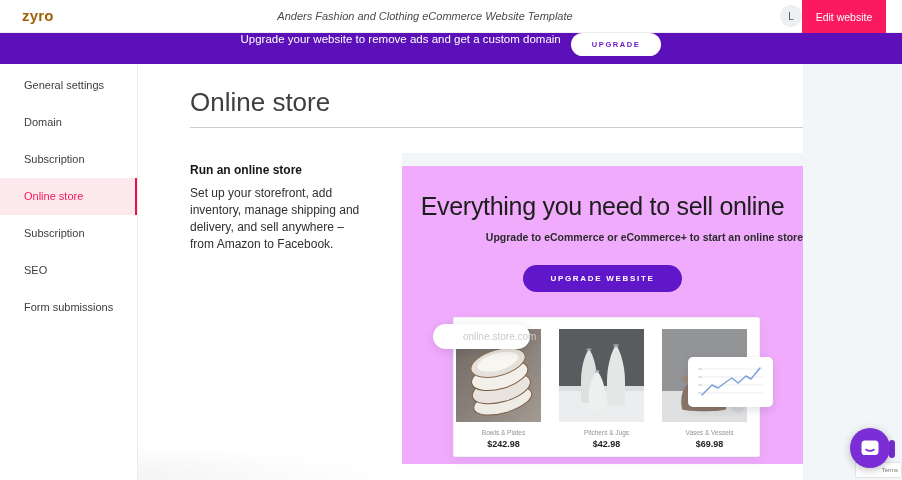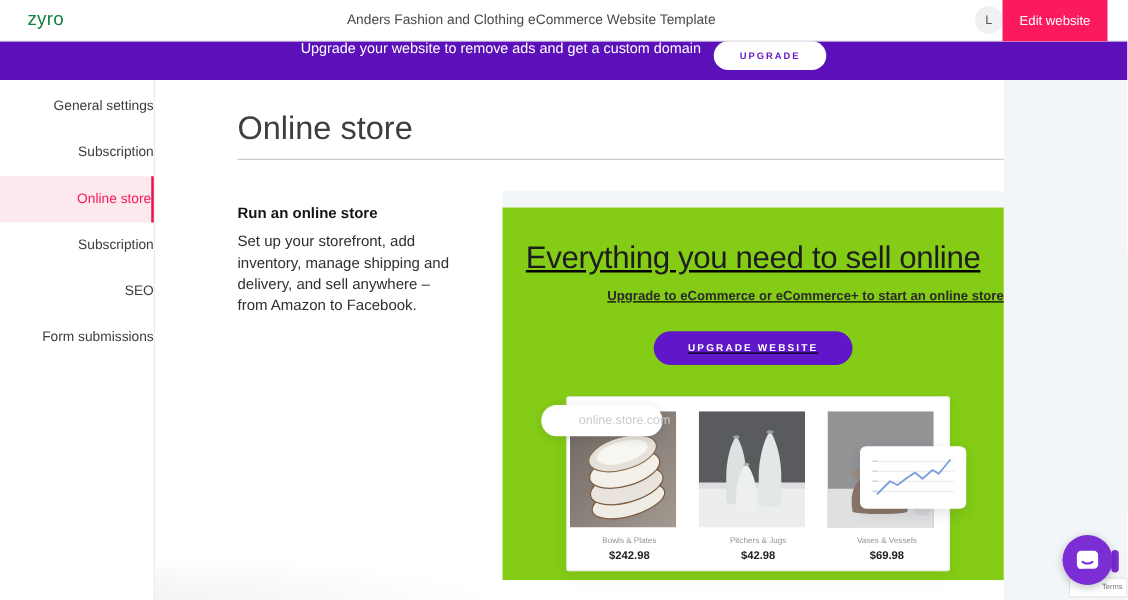--- a/index.html
+++ b/index.html
@@ -1,48 +1,48 @@
 <!DOCTYPE html>
 <html><head>
 <meta charset="utf-8">
 <style>
   * { margin:0; padding:0; box-sizing:border-box; }
   html,body { width:902px; height:480px; overflow:hidden; }
   body { position:relative; font-family:"Liberation Sans", sans-serif; background:#fff; }
 
   
   .header { position:absolute; top:0; left:0; width:902px; height:33px; background:#fff; border-bottom:1px solid #ededed; z-index:20; }
-  .logo { position:absolute; left:22px; top:7px; font-weight:400; font-size:15px; color:#15803d; letter-spacing:.2px; cursor:pointer; }
-  .header-title { position:absolute; left:0; top:10px; width:850px; text-align:center; font-size:11px; color:#4a4a4a; }
+  .logo { position:absolute; left:22px; top:7px; font-weight:700; font-size:15px; color:#a16207; letter-spacing:.2px; cursor:pointer; }
+  .header-title { position:absolute; left:0; top:10px; width:850px; text-align:center; font-size:11px; color:#4a4a4a;font-style:italic; }
   .avatar { position:absolute; left:780px; top:5px; width:22px; height:22px; border-radius:50%; background:#eef0f2; font-size:10px; color:#555; display:flex; align-items:center; justify-content:center; cursor:pointer; }
   .edit-btn { position:absolute; right:16px; top:0; width:84px; height:33px; background:#fb1a5e; color:#fff; font-size:10.5px; border:none; cursor:pointer; font-family:inherit; }
 
   
   .banner { position:absolute; top:33px; left:0; width:902px; height:31px; background:#5b10b9; display:flex; align-items:flex-start; justify-content:center; gap:10px; z-index:19; }
   .banner-text { color:#fff; font-size:11.5px; }
   .banner-pill { background:#fff; color:#6a1bc2; font-size:7.5px; font-weight:bold; letter-spacing:1.6px; border:none; border-radius:13px; padding:7px 21px; cursor:pointer; font-family:inherit; }
 
   
-  .sidebar { position:absolute; top:64px; left:0; width:124px; height:416px; background:#fff; border-right:1px solid #ececec; padding-top:3px; z-index:15;text-align:right; }
+  .sidebar { position:absolute; top:64px; left:0; width:138px; height:416px; background:#fff; border-right:1px solid #ececec; padding-top:3px; z-index:15; }
   .side-item { height:37px; line-height:37px; padding-left:24px; font-size:11px; color:#3d3d3d; cursor:pointer; }
   .side-item.active { background:#fce9ee; color:#f7175c; border-right:2px solid #e8134c; }
 
   
   .right-gutter { position:absolute; left:803px; top:64px; width:99px; height:416px; background:#f3f6f9; z-index:1; }
   .gray-band { position:absolute; left:402px; top:153px; width:401px; height:13px; background:#f3f6f9; z-index:1; }
   .corner-shadow { position:absolute; left:0; bottom:0; width:430px; height:40px; background:radial-gradient(ellipse at 8% 100%, rgba(110,110,125,.10), transparent 65%); z-index:2; pointer-events:none; }
 
   
   .page-title { position:absolute; left:190px; top:87px; font-size:26px; font-weight:400; color:#3f3f3f; z-index:3; }
   .divider { position:absolute; left:190px; top:127px; width:613px; height:1px; background:#ccc; z-index:3; }
   .section-heading { position:absolute; left:190px; top:163px; font-size:12px; font-weight:bold; color:#161616; z-index:3; }
   .section-desc { position:absolute; left:190px; top:185px; width:172px; font-size:12px; line-height:17px; color:#2f2f2f; z-index:3; }
 
   
-  .promo-card { position:absolute; left:402px; top:166px; width:401px; height:298px; background:#84cc16; z-index:3;text-decoration:underline; }
+  .promo-card { position:absolute; left:402px; top:166px; width:401px; height:298px; background:#f0abfc; z-index:3; }
   .promo-heading { margin-top:26px; text-align:center; font-size:25px; font-weight:400; color:#1d1d1d; letter-spacing:-.3px; }
   .promo-sub { margin-top:10px; text-align:right; font-size:10.5px; font-weight:600; color:#2b2b2b; }
   .promo-btn { display:block; margin:22px auto 16px; background:#6017c9; color:#fff; font-size:8px; font-weight:bold; letter-spacing:1.7px; border:none; border-radius:14px; padding:9px 27px; cursor:pointer; font-family:inherit; }
 
   .mockup { position:absolute; left:51px; top:151px; width:307px; height:140px; background:#fff; border:1px solid #eef0f2; border-radius:2px; box-shadow:0 4px 12px rgba(50,50,80,.07); }
   .mockup-row { display:flex; justify-content:center; gap:7px; margin-top:11px; }
   .product { width:96px; text-align:center; }
   .product svg { display:block; }
   .product-name { margin-top:7px; font-size:6.5px; color:#8f9499; }
   .product-price { margin-top:3px; font-size:9px; font-weight:600; color:#222; }
@@ -67,20 +67,21 @@
   <button class="edit-btn">Edit website</button>
 </div>
 
 <div class="banner">
   <span class="banner-text">Upgrade your website to remove ads and get a custom domain</span>
   <button class="banner-pill">UPGRADE</button>
 </div>
 
 <div class="sidebar">
   <div class="side-item">General settings</div>
+  <div class="side-item">Domain</div>
   <div class="side-item">Subscription</div>
   <div class="side-item active">Online store</div>
   <div class="side-item">Subscription</div>
   <div class="side-item">SEO</div>
   <div class="side-item">Form submissions</div>
 </div>
 
 <div class="right-gutter"></div>
 <div class="gray-band"></div>
 <div class="corner-shadow"></div>

